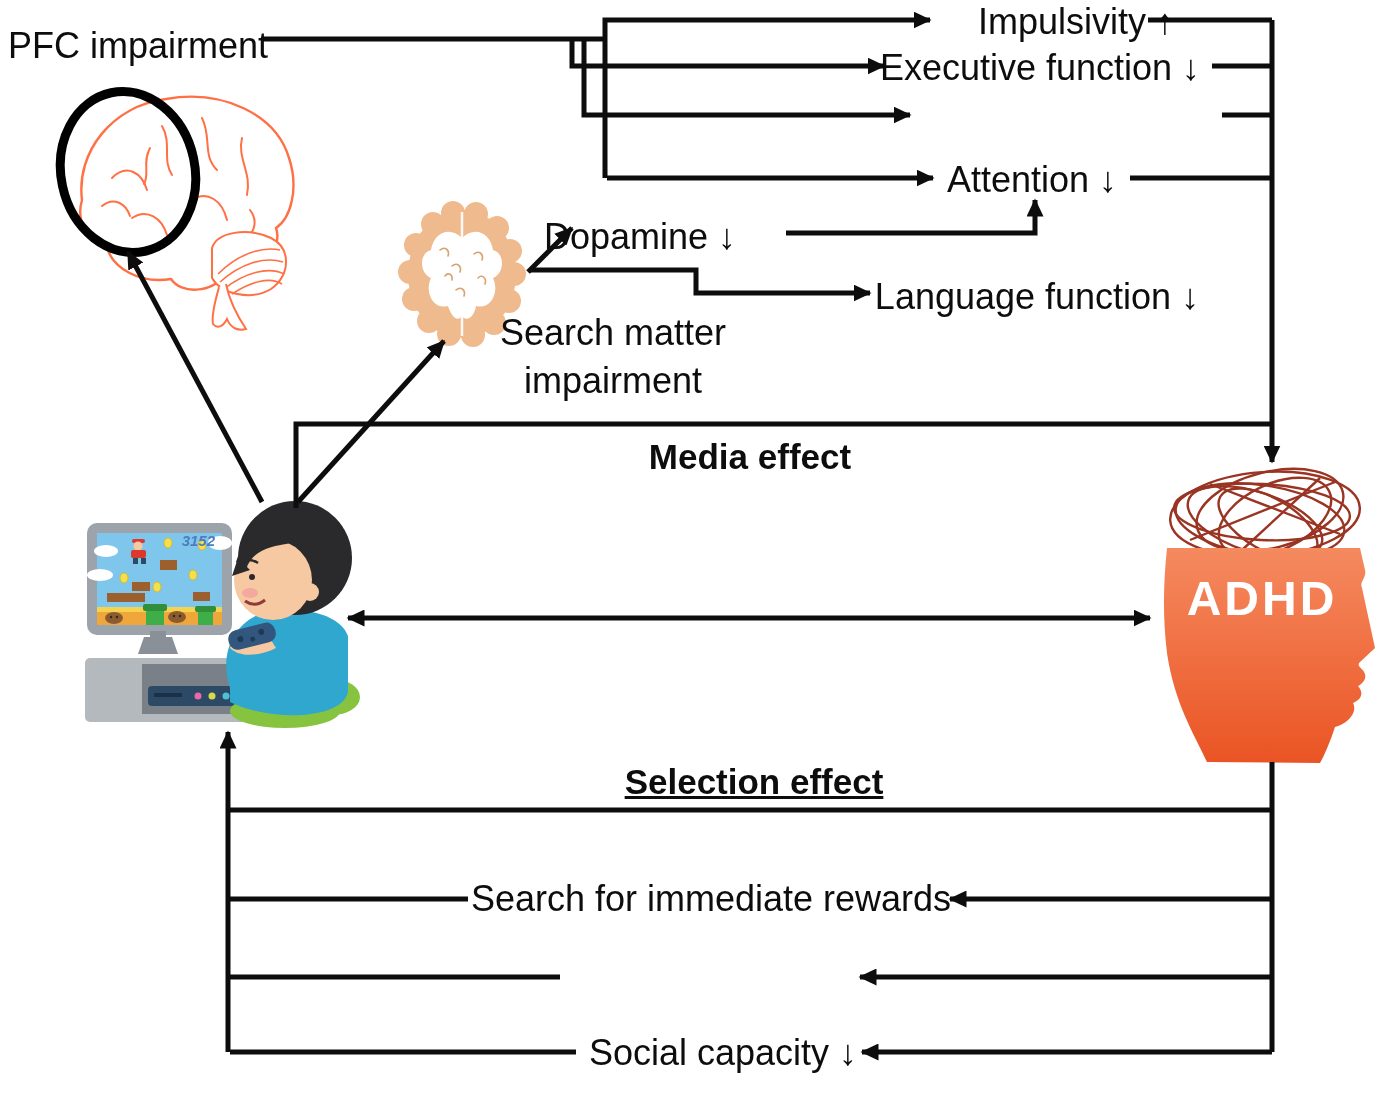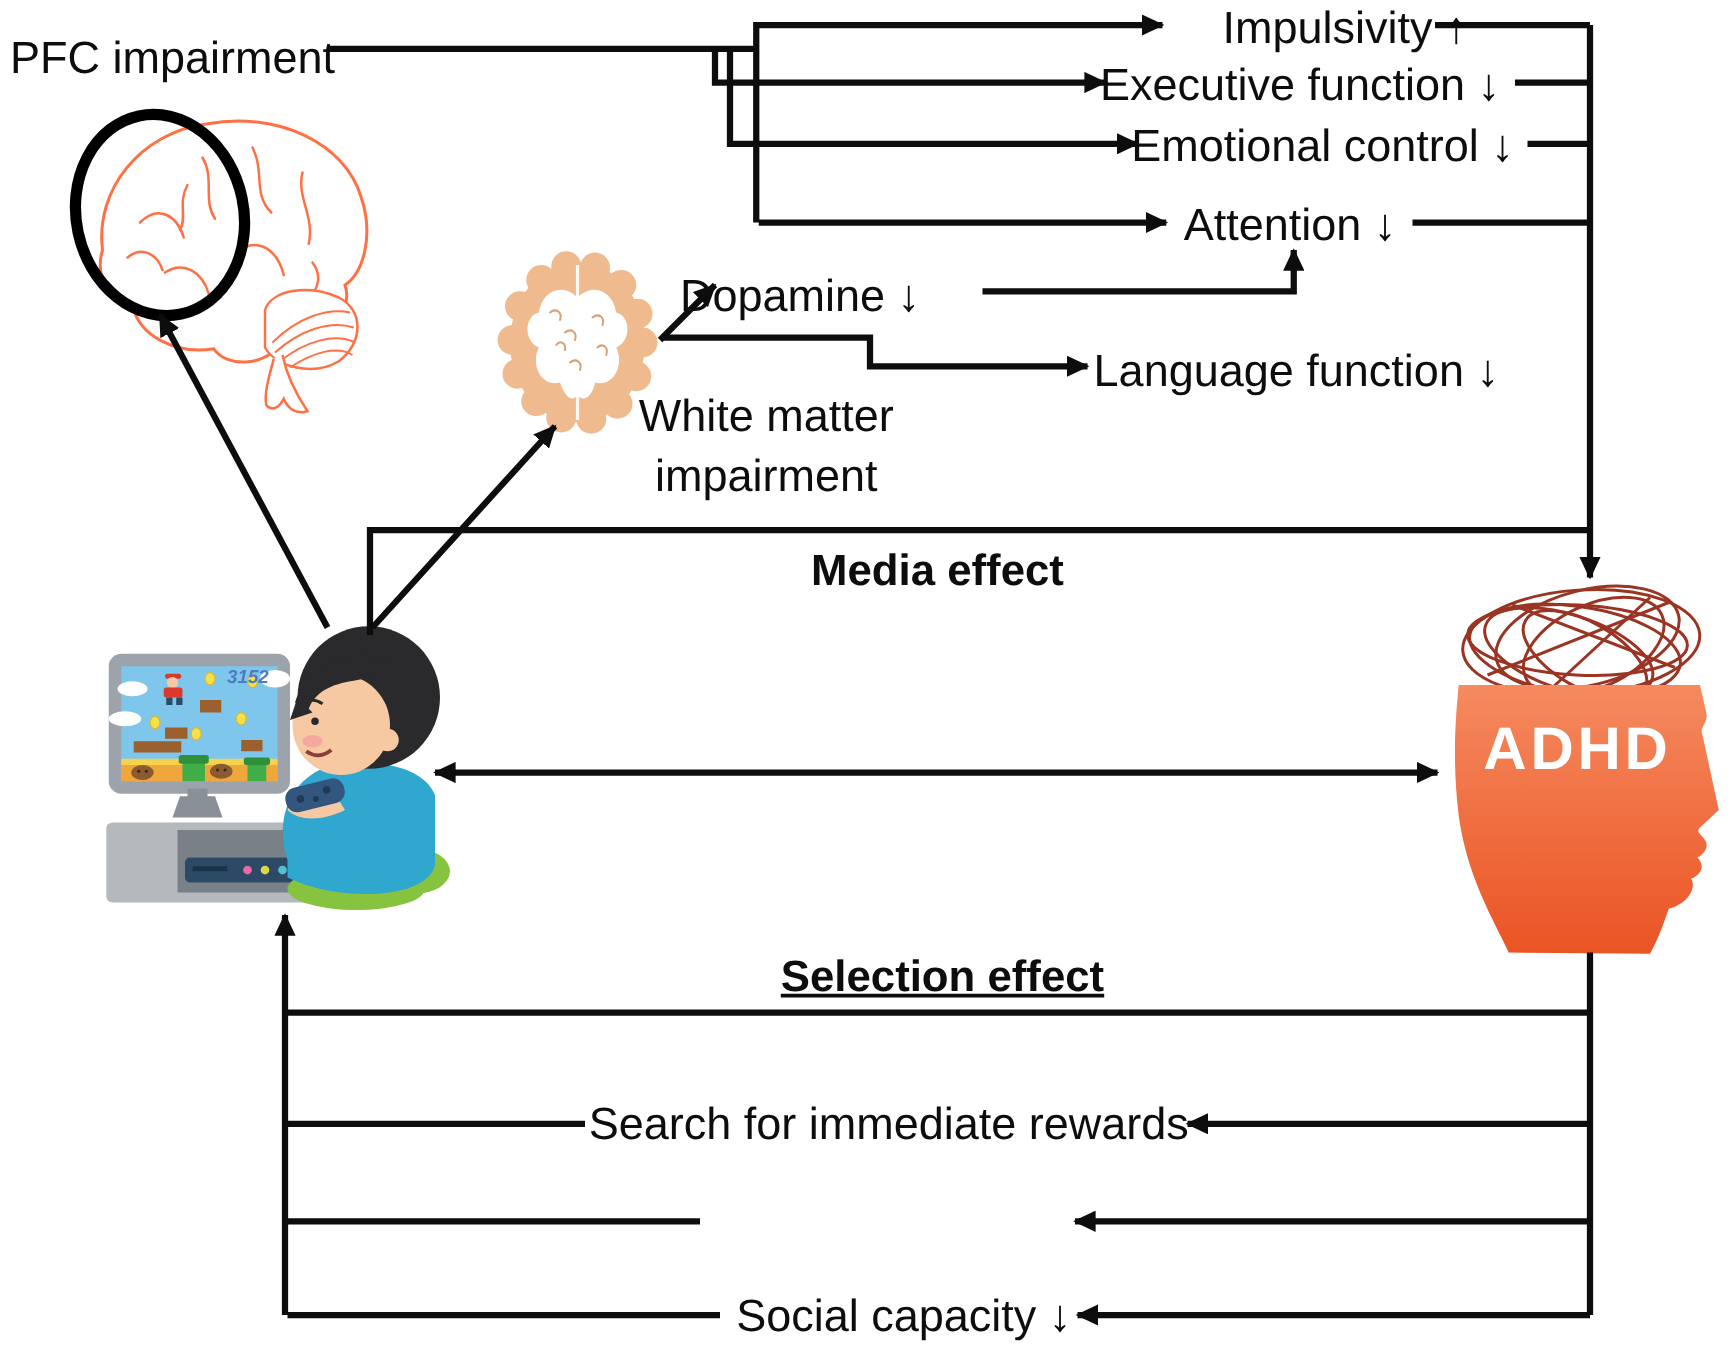--- a/index.html
+++ b/index.html
@@ -241,25 +241,24 @@
     <path d="M17,86 L210,86 L215,108 C217,116 209,120 212,126 L225,186 L210,200
              C206,204 212,206 214,210 C218,216 212,222 208,224 C215,232 210,238 203,241
              C208,250 198,262 185,265 C180,280 175,292 170,301 L57,300
              C44,272 24,240 17,191 C12,150 14,115 17,86 Z" fill="url(#gradHead)"></path>
     <text x="112" y="153" text-anchor="middle" font-family="Liberation Sans, sans-serif" font-size="48" font-weight="bold" fill="#ffffff" letter-spacing="3">ADHD</text>
   </svg>
 
   <div class="lbl leftalign" style="left:8px;top:46px;">PFC impairment</div>
   <div class="lbl" style="left:1040px;top:22px;margin-left:36px;">Impulsivity ↑</div>
   <div class="lbl" style="left:1040px;top:68px;">Executive function ↓</div>
-  <div class="lbl" style="left:1058px;top:117px;">Emotional control ↓</div>
   <div class="lbl" style="left:1032px;top:180px;">Attention ↓</div>
   <div class="lbl" style="left:640px;top:237px;">Dopamine ↓</div>
   <div class="lbl" style="left:1037px;top:297px;">Language function ↓</div>
   <div class="lbl center2" style="left:613px;top:357px;">
-    <span>White matter</span><br>
+    <span>Search matter</span><br>
     <span>impairment</span>
   </div>
   <div class="lbl bold" style="left:750px;top:457px;">Media effect</div>
   <div class="lbl bold" style="left:754px;top:782px;text-decoration:underline;">Selection effect</div>
   <div class="lbl" style="left:711px;top:899px;">Search for immediate rewards</div>
   <div class="lbl" style="left:723px;top:1053px;">Social capacity ↓</div>
 </div>
 
 </body></html>

